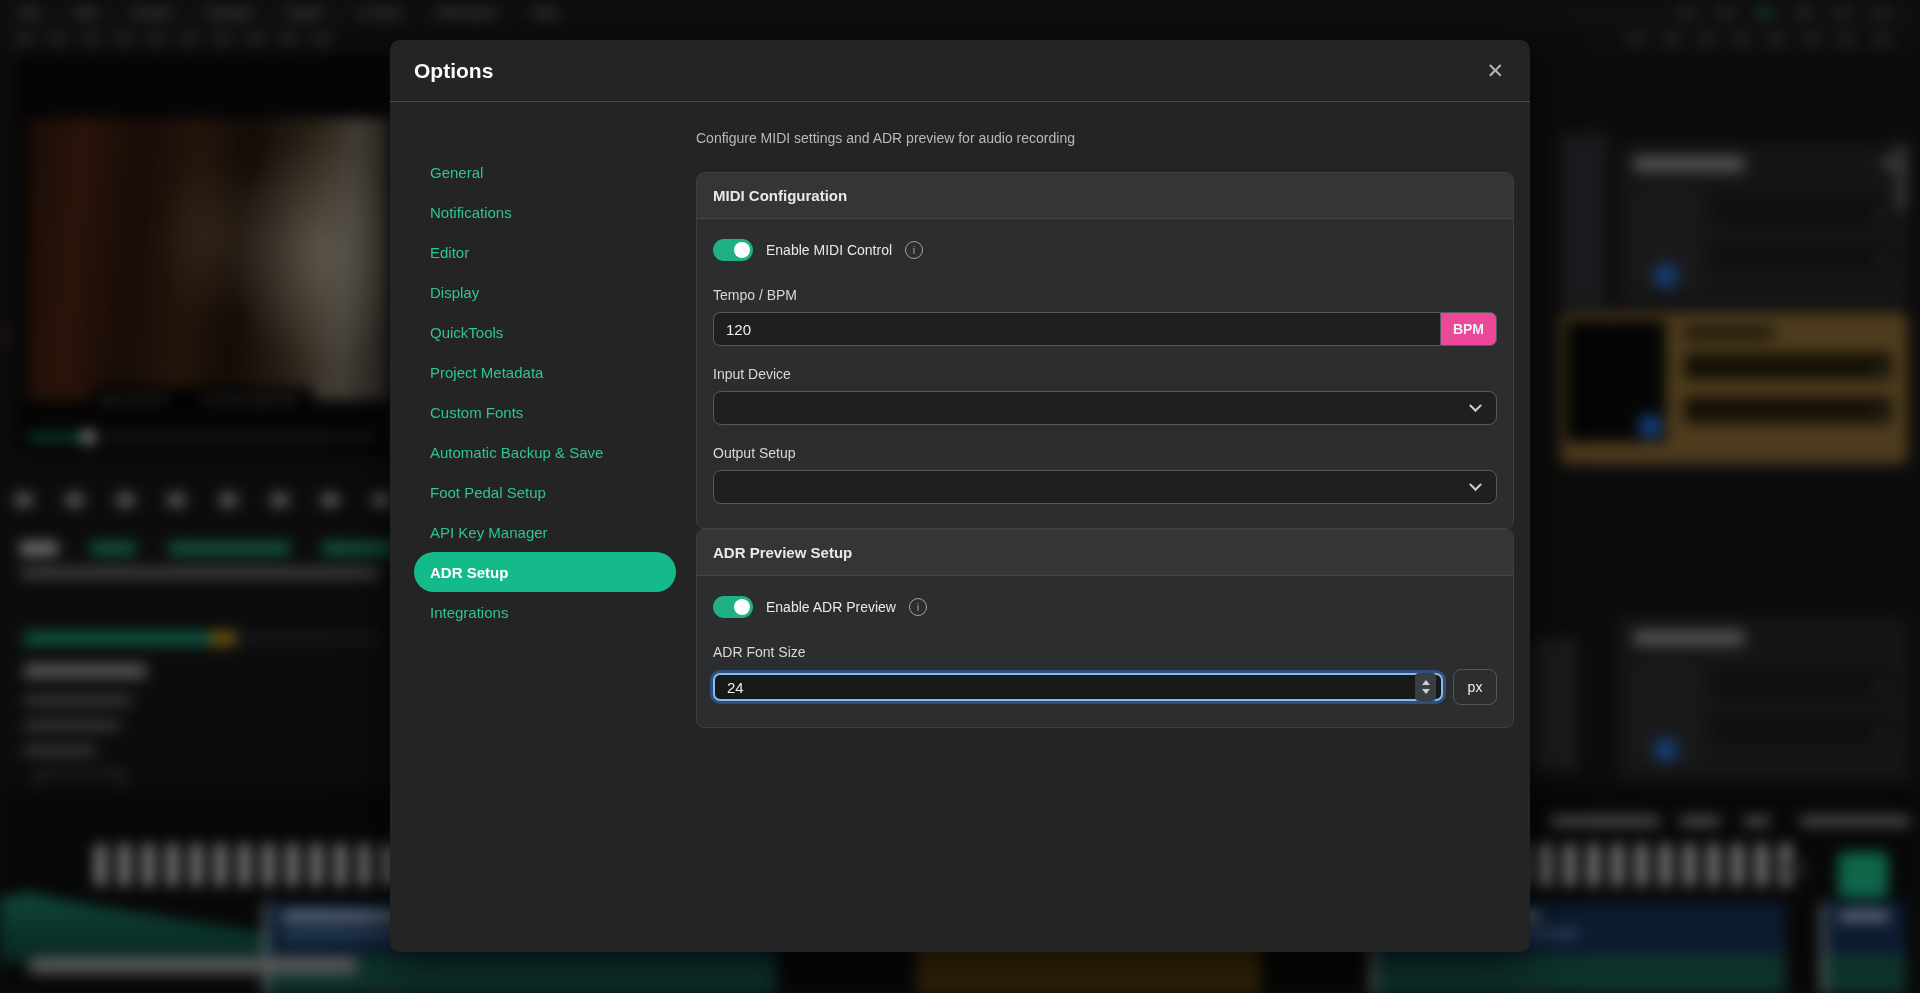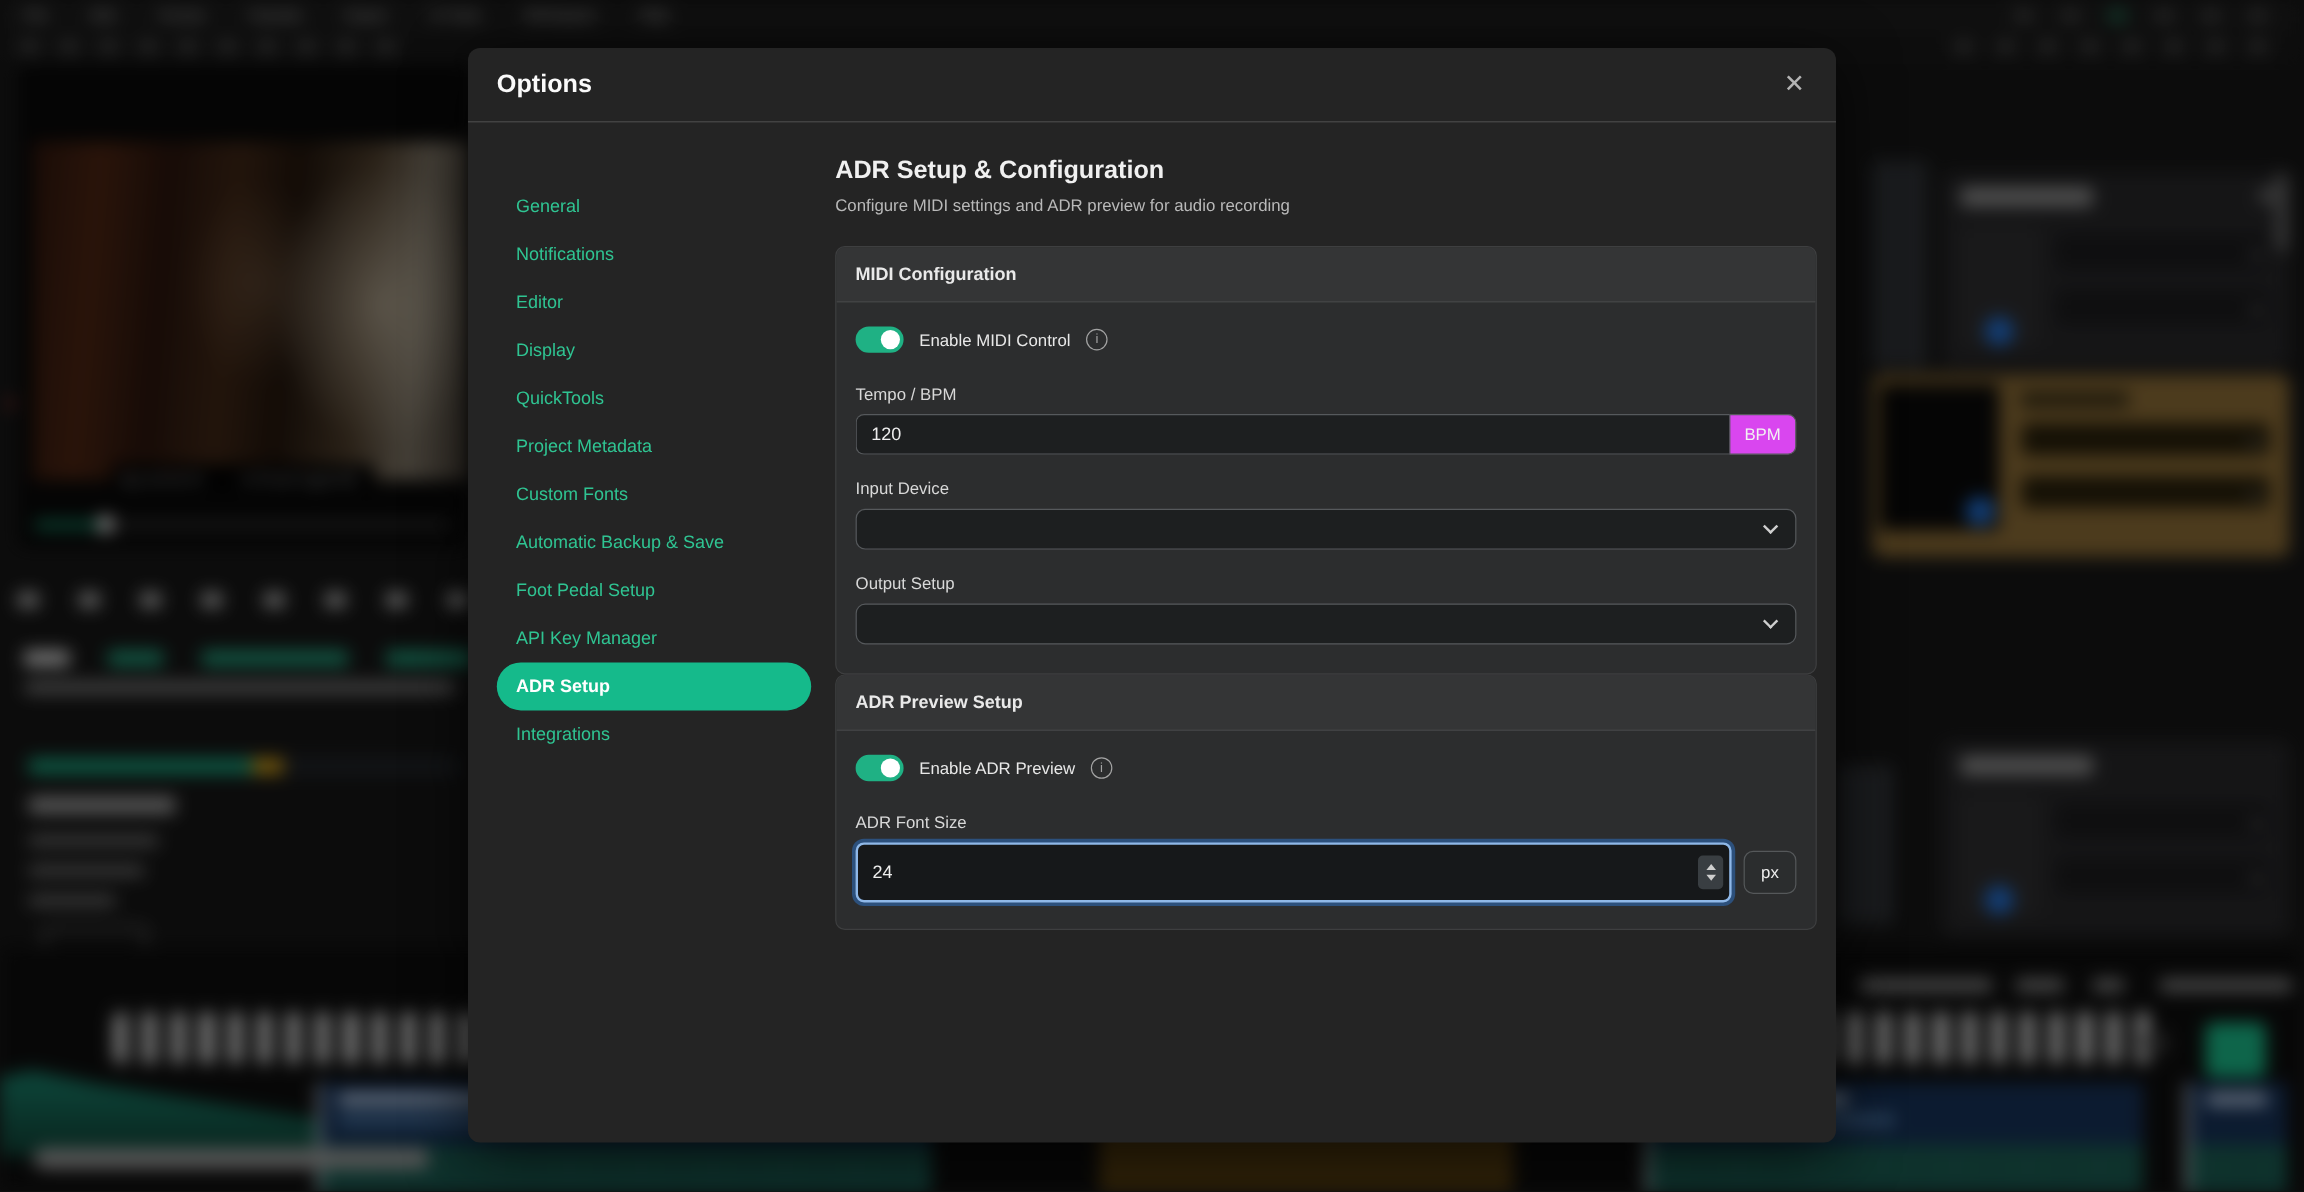--- a/index.html
+++ b/index.html
@@ -90,29 +90,29 @@
   .toggle { width:40px; height:22px; border-radius:11px; background:#1fb184; position:relative; cursor:pointer; flex:0 0 40px; }
   .toggle .knob { position:absolute; right:3px; top:3px; width:16px; height:16px; background:#fff; border-radius:50%; }
   .tlabel { font-size:14px; color:#e8e8e8; }
   .info { width:18px; height:18px; border:1.5px solid #a3a3a3; border-radius:50%; color:#a3a3a3;
           font-size:11px; display:grid; place-items:center; cursor:pointer; }
 
   .flabel { font-size:14px; color:#d8d8d8; margin-bottom:9px; }
   .igroup { display:flex; height:34px; margin-bottom:20px; }
   .igroup input { flex:1; background:#1d1f20; border:1px solid #56595c; border-right:none; border-radius:7px 0 0 7px;
                   color:#ededed; font-size:15px; padding:0 12px; outline:none; font-family:inherit; }
-  .suffix { background:#d946ef; border:1px solid #56595c; border-radius:0 7px 7px 0; color:#f2f2f2;
-            font-size:14px; font-weight:400; display:flex; align-items:center; padding:0 12px; }
+  .suffix { background:#ec4899; border:1px solid #56595c; border-radius:0 7px 7px 0; color:#f2f2f2;
+            font-size:14px; font-weight:700; display:flex; align-items:center; padding:0 12px; }
   .selbox { height:34px; background:#1d1f20; border:1px solid #56595c; border-radius:8px; margin-bottom:20px;
             display:flex; align-items:center; justify-content:flex-end; padding:0 16px; cursor:pointer; }
   .chevdn { width:9px; height:9px; border-right:2px solid #cfcfcf; border-bottom:2px solid #cfcfcf;
             transform:rotate(45deg) translate(-2px,-2px); }
 
   .fsrow { display:flex; align-items:center; gap:10px; }
-  .numwrap { flex:1; display:flex; align-items:center; height:50px; background:#16181a;
+  .numwrap { flex:1; display:flex; align-items:center; height:28px; background:#16181a;
              border:2px solid #8fb8e8; border-radius:7px; box-shadow:0 0 0 3px #2c507c; }
   .numwrap input { flex:1; background:transparent; border:none; outline:none; color:#ededed; font-size:15px; padding:0 12px; font-family:inherit; }
   .spinner { width:21px; height:28px; margin-right:5px; background:#393e42; border-radius:4px;
              display:flex; flex-direction:column; align-items:center; justify-content:center; gap:4px; }
   .sp-up { width:0; height:0; border-left:4px solid transparent; border-right:4px solid transparent; border-bottom:5px solid #cfcfcf; cursor:pointer; }
   .sp-dn { width:0; height:0; border-left:4px solid transparent; border-right:4px solid transparent; border-top:5px solid #cfcfcf; cursor:pointer; }
   .pxbox { height:36px; min-width:44px; background:#2b2d2e; border:1px solid #55585a; border-radius:8px;
            display:grid; place-items:center; color:#ededed; font-size:14px; padding:0 12px; }
 </style>
 </head>
@@ -285,21 +285,20 @@
         <div class="side-item">Project Metadata</div>
         <div class="side-item">Custom Fonts</div>
         <div class="side-item">Automatic Backup &amp; Save</div>
         <div class="side-item">Foot Pedal Setup</div>
         <div class="side-item">API Key Manager</div>
         <div class="side-item active">ADR Setup</div>
         <div class="side-item">Integrations</div>
       </div>
 
       <div class="content">
-        <div class="pg-title">ADR Setup &amp; Configuration</div>
         <div class="pg-sub">Configure MIDI settings and ADR preview for audio recording</div>
 
         <div class="card">
           <div class="card-h">MIDI Configuration</div>
           <div class="card-b">
             <div class="trow">
               <div class="toggle">
                   <div class="knob"></div>
                 </div>
               <div class="tlabel">Enable MIDI Control</div>

